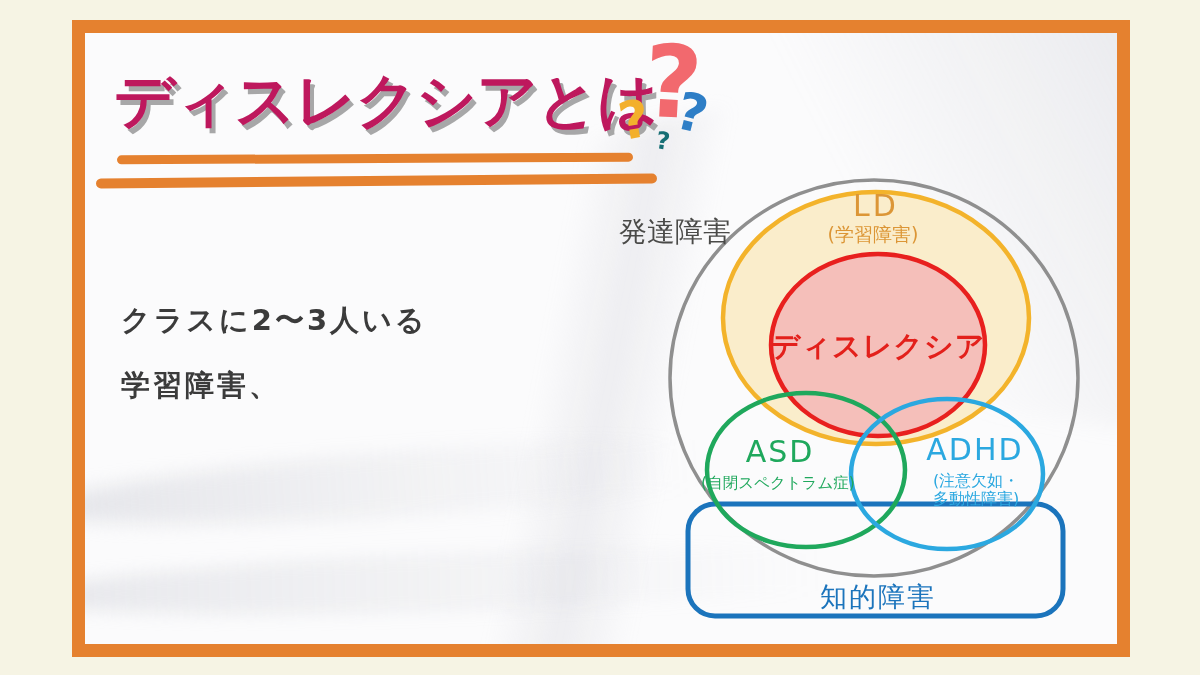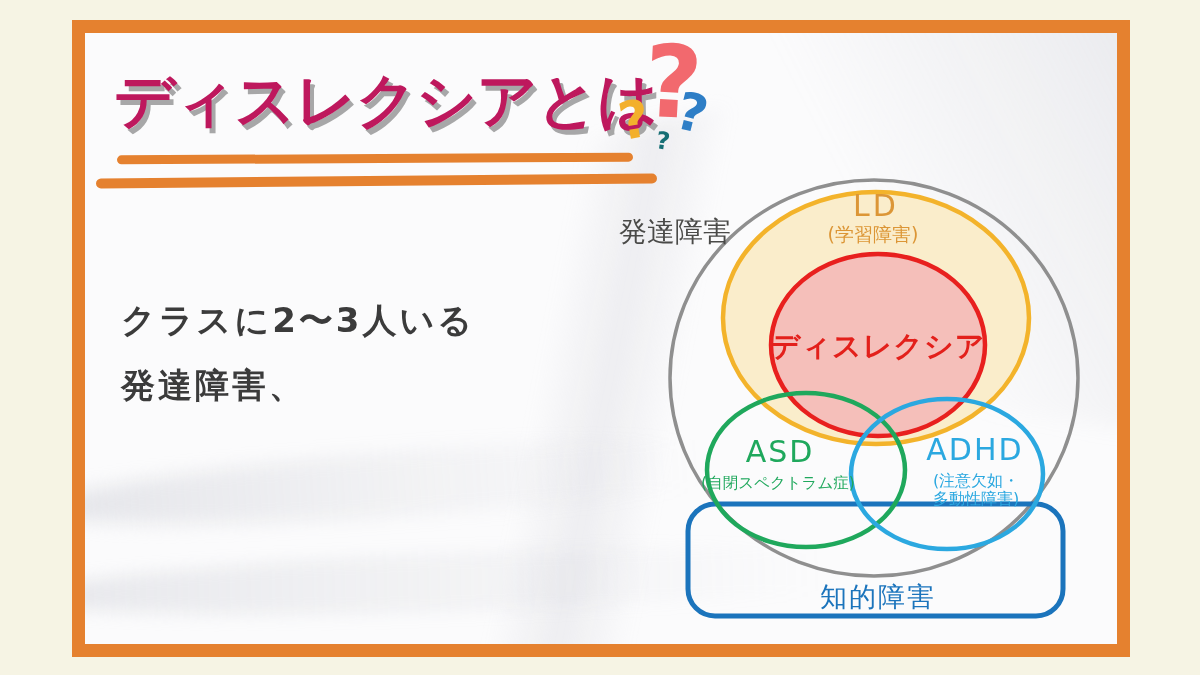--- a/index.html
+++ b/index.html
@@ -52,21 +52,21 @@
   .q-yellow{left:619px;top:94px;font-size:52px;color:#F3B02C;transform:rotate(-10deg);}
   .q-pink{left:644px;top:33px;font-size:100px;color:#F2696E;transform:rotate(3deg);}
   .q-blue{left:677px;top:87px;font-size:52px;color:#2E7EC6;transform:rotate(14deg);}
   .q-teal{left:656px;top:129px;font-size:24px;color:#156E74;transform:rotate(8deg);}
   .underline{position:absolute;background:#E5812F;border-radius:6px;}
   .u1{left:117px;top:154px;width:516px;height:9px;transform:rotate(-0.3deg);}
   .u2{left:96px;top:176px;width:561px;height:10px;transform:rotate(-0.5deg);}
   
   .body-text{
     position:absolute;left:121px;top:288px;
-    font-size:34px;font-weight:700;color:#3B3B3B;
+    font-size:29px;font-weight:700;color:#3B3B3B;
     letter-spacing:3px;line-height:65px;white-space:nowrap;
   }
   
   .venn{position:absolute;left:0;top:0;}
   .venn text{font-family:"DejaVu Sans","Liberation Sans",sans-serif;text-anchor:middle;}
   .t-dev{font-size:28px;fill:#4A4A48;}
   .t-ld{font-size:30px;fill:#DC9636;letter-spacing:3px;}
   .t-ldsub{font-size:19px;fill:#DC9636;}
   .t-dys{font-size:29px;font-weight:700;fill:#E3201B;letter-spacing:1px;}
   .t-asd{font-size:30px;fill:#1FA85C;letter-spacing:2px;}
@@ -90,21 +90,21 @@
   <span class="q-yellow">?</span>
   <span class="q-pink">?</span>
   <span class="q-blue">?</span>
   <span class="q-teal">?</span>
 </div>
 <div class="underline u1"></div>
 <div class="underline u2"></div>
 
 <div class="body-text">
   <div>クラスに2〜3人いる</div>
-  <div>発達障害、</div>
+  <div>学習障害、</div>
 </div>
 
 <svg class="venn" width="1200" height="675" viewBox="0 0 1200 675">
 
   <ellipse cx="874" cy="378" rx="204" ry="198" fill="none" stroke="#8F8F8F" stroke-width="3.5"></ellipse>
 
   <ellipse cx="876" cy="318" rx="153" ry="126" fill="#FAEDCB" stroke="#F3B32B" stroke-width="4.5"></ellipse>
 
   <ellipse cx="878" cy="345" rx="107" ry="91" fill="#F5BFBA" stroke="#E8201E" stroke-width="4.5"></ellipse>
 

